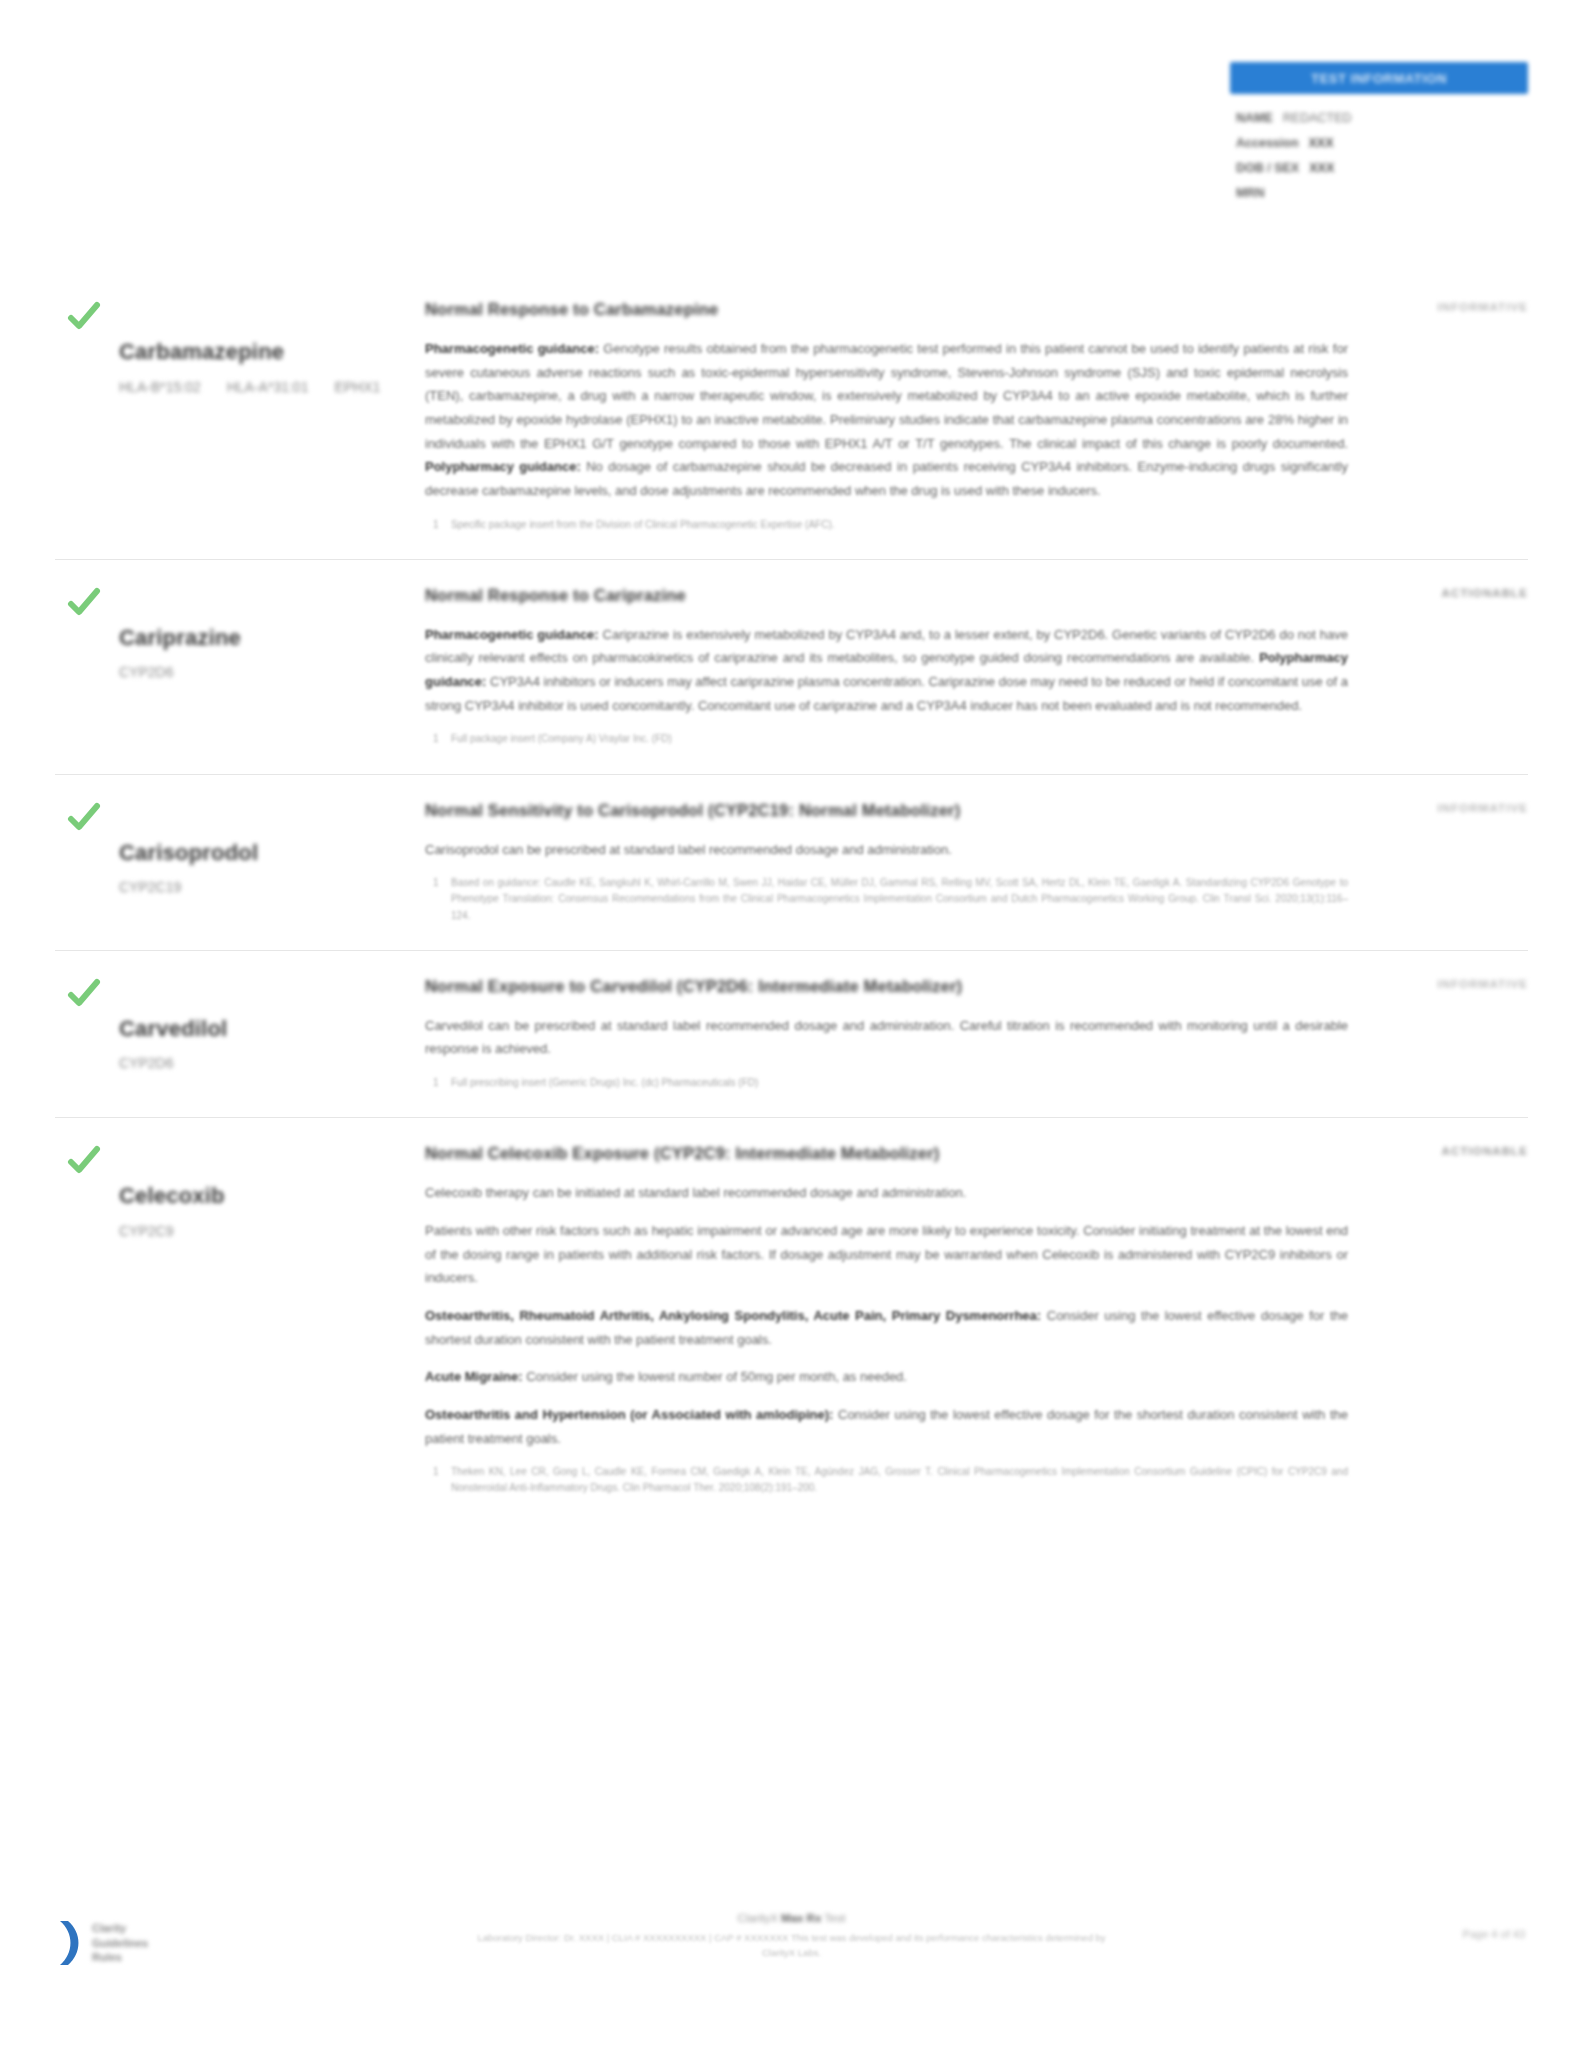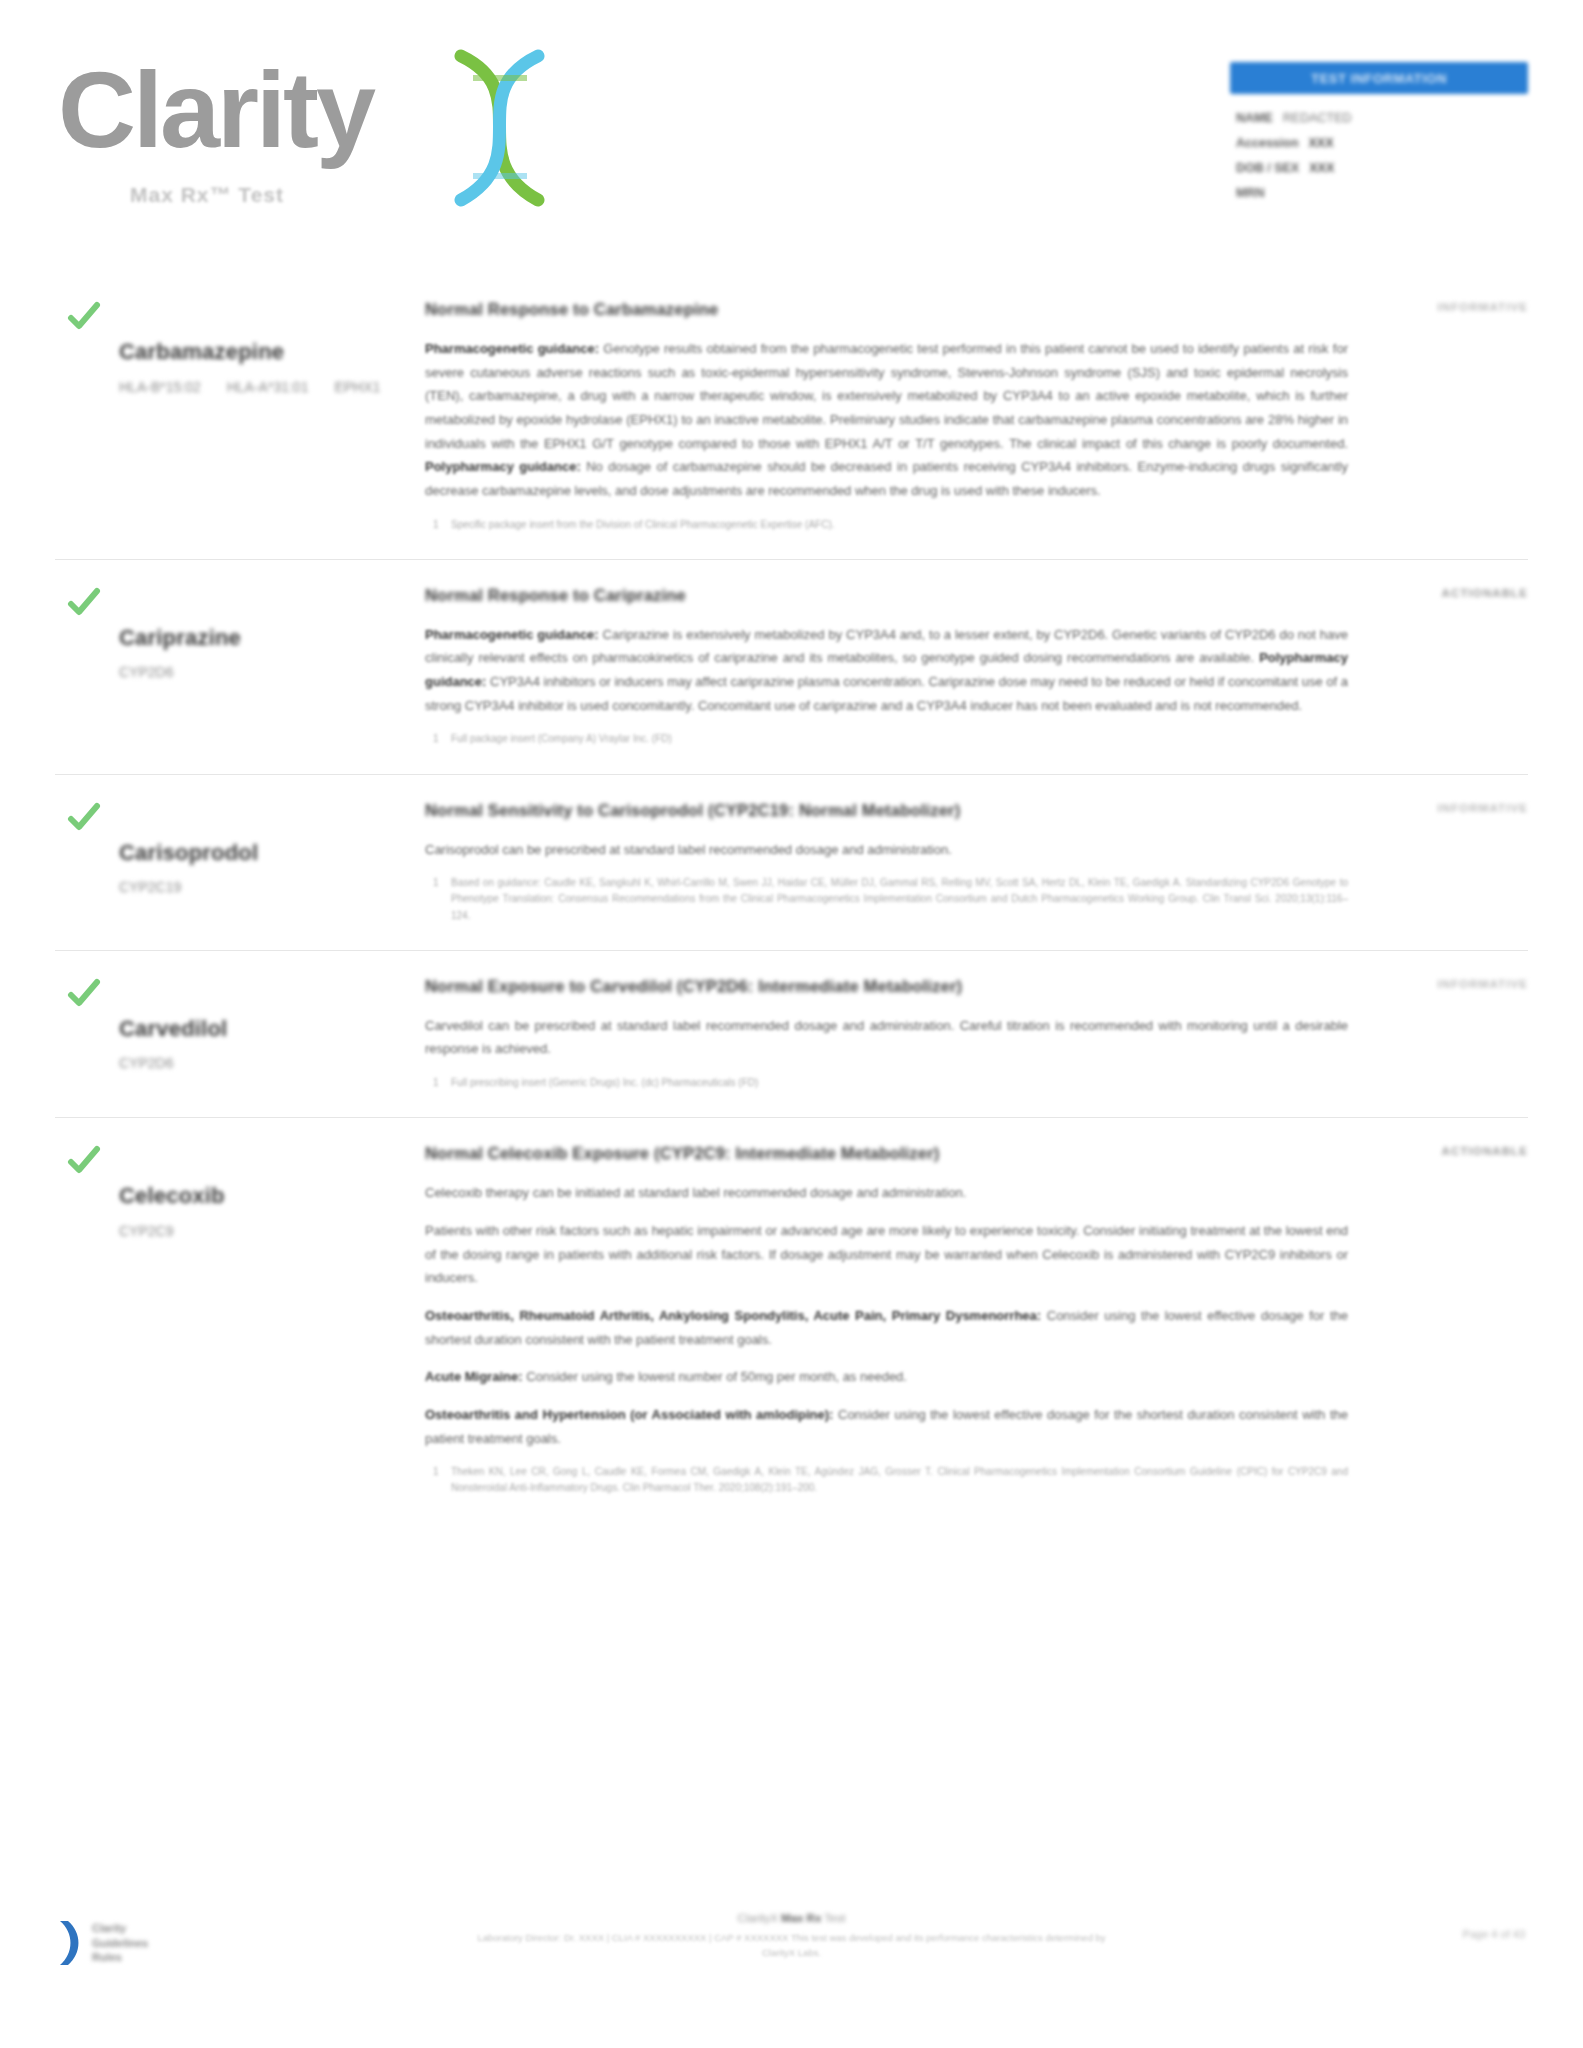--- a/index.html
+++ b/index.html
@@ -93,30 +93,20 @@
     position: absolute; right: 58px; top: 20px; font-size: 11px;
     color: #b5b5b5; filter: blur(1.9px);
   }
 </style>
 </head>
 <body>
 
 <div class="page">
 
   <div class="header">
-    <div class="logo-wrap">
-      <div class="logo-text">Clarity</div>
-      <svg class="logo-dna" viewBox="0 0 115 160">
-        <path d="M18 8 C 95 45, 18 110, 95 152" stroke="#7ac143" stroke-width="13" fill="none" stroke-linecap="round"></path>
-        <path d="M95 8 C 18 45, 95 110, 18 152" stroke="#5bc6e8" stroke-width="13" fill="none" stroke-linecap="round"></path>
-        <path d="M30 30 L 84 30" stroke="#7ac143" stroke-width="6" opacity=".55"></path>
-        <path d="M30 128 L 84 128" stroke="#5bc6e8" stroke-width="6" opacity=".5"></path>
-      </svg>
-      <div class="logo-tagline">Max Rx™ Test</div>
-    </div>
 
     <div class="patient-box">
       <div class="patient-bar">TEST INFORMATION</div>
       <div class="patient-lines">
         <div class="pline">
           <span class="k">NAME</span>
           <span class="v">REDACTED</span>
         </div>
         <div class="pline">
           <span class="k">Accession</span>

